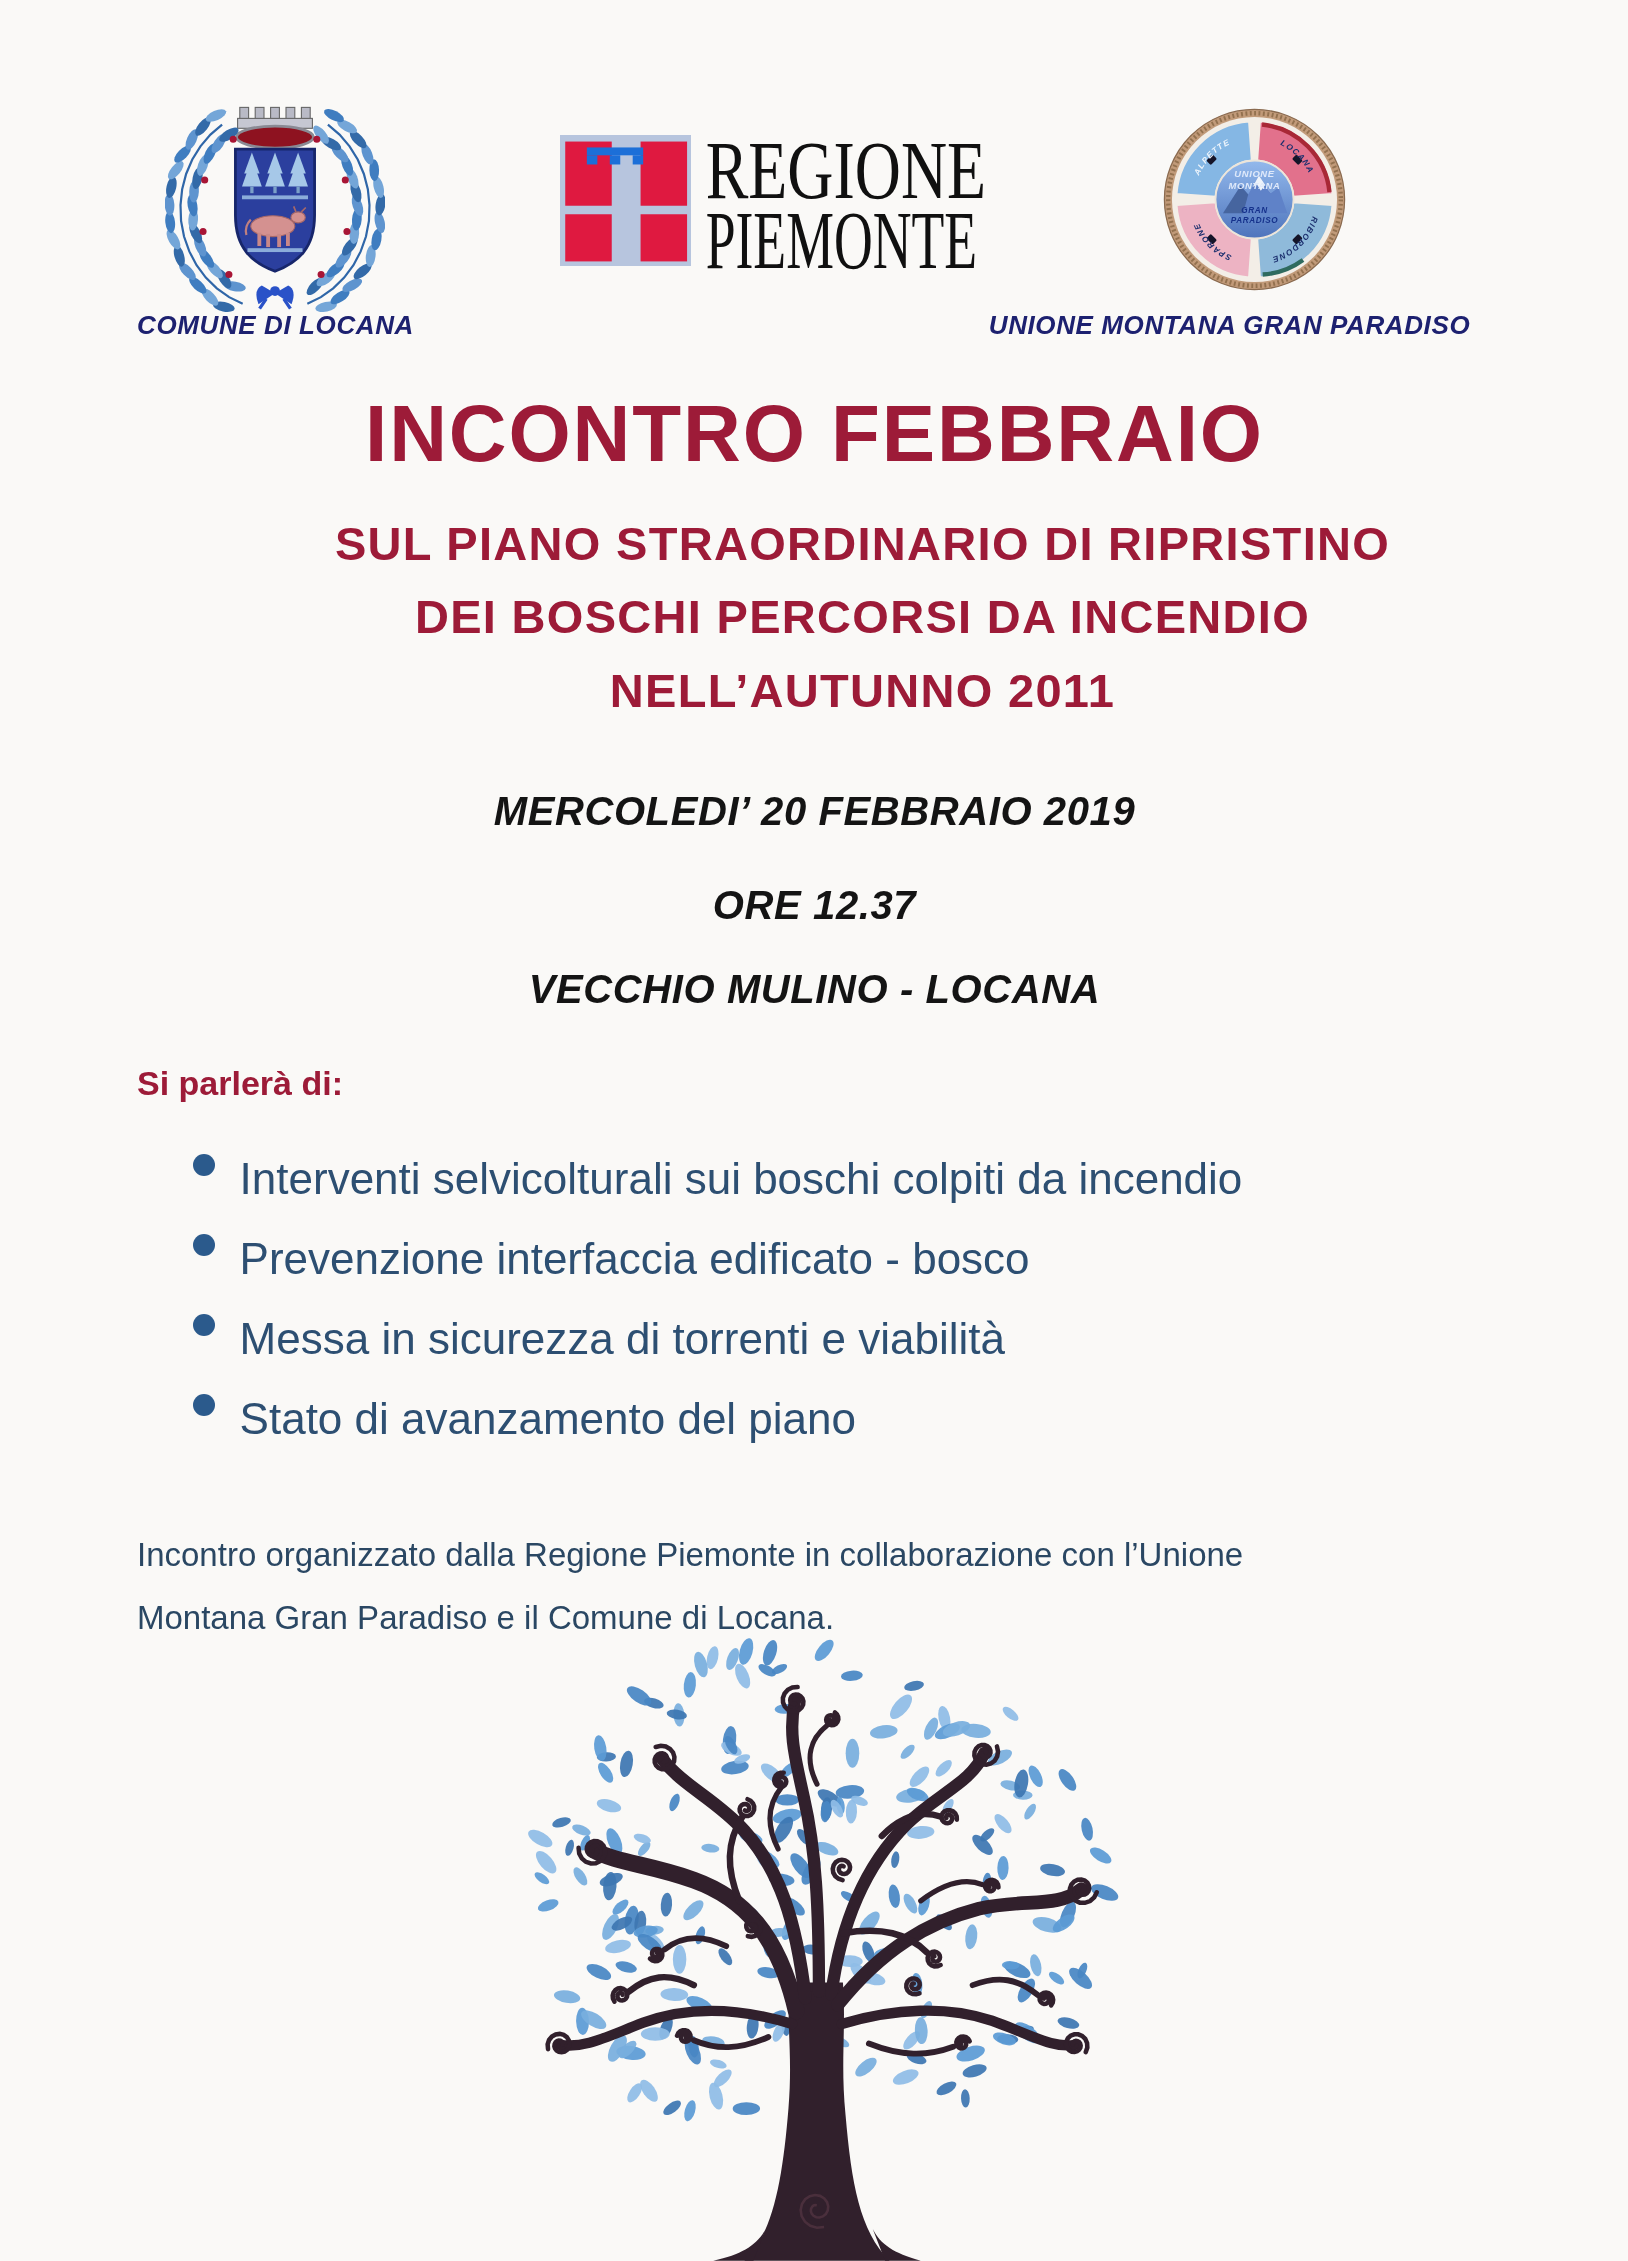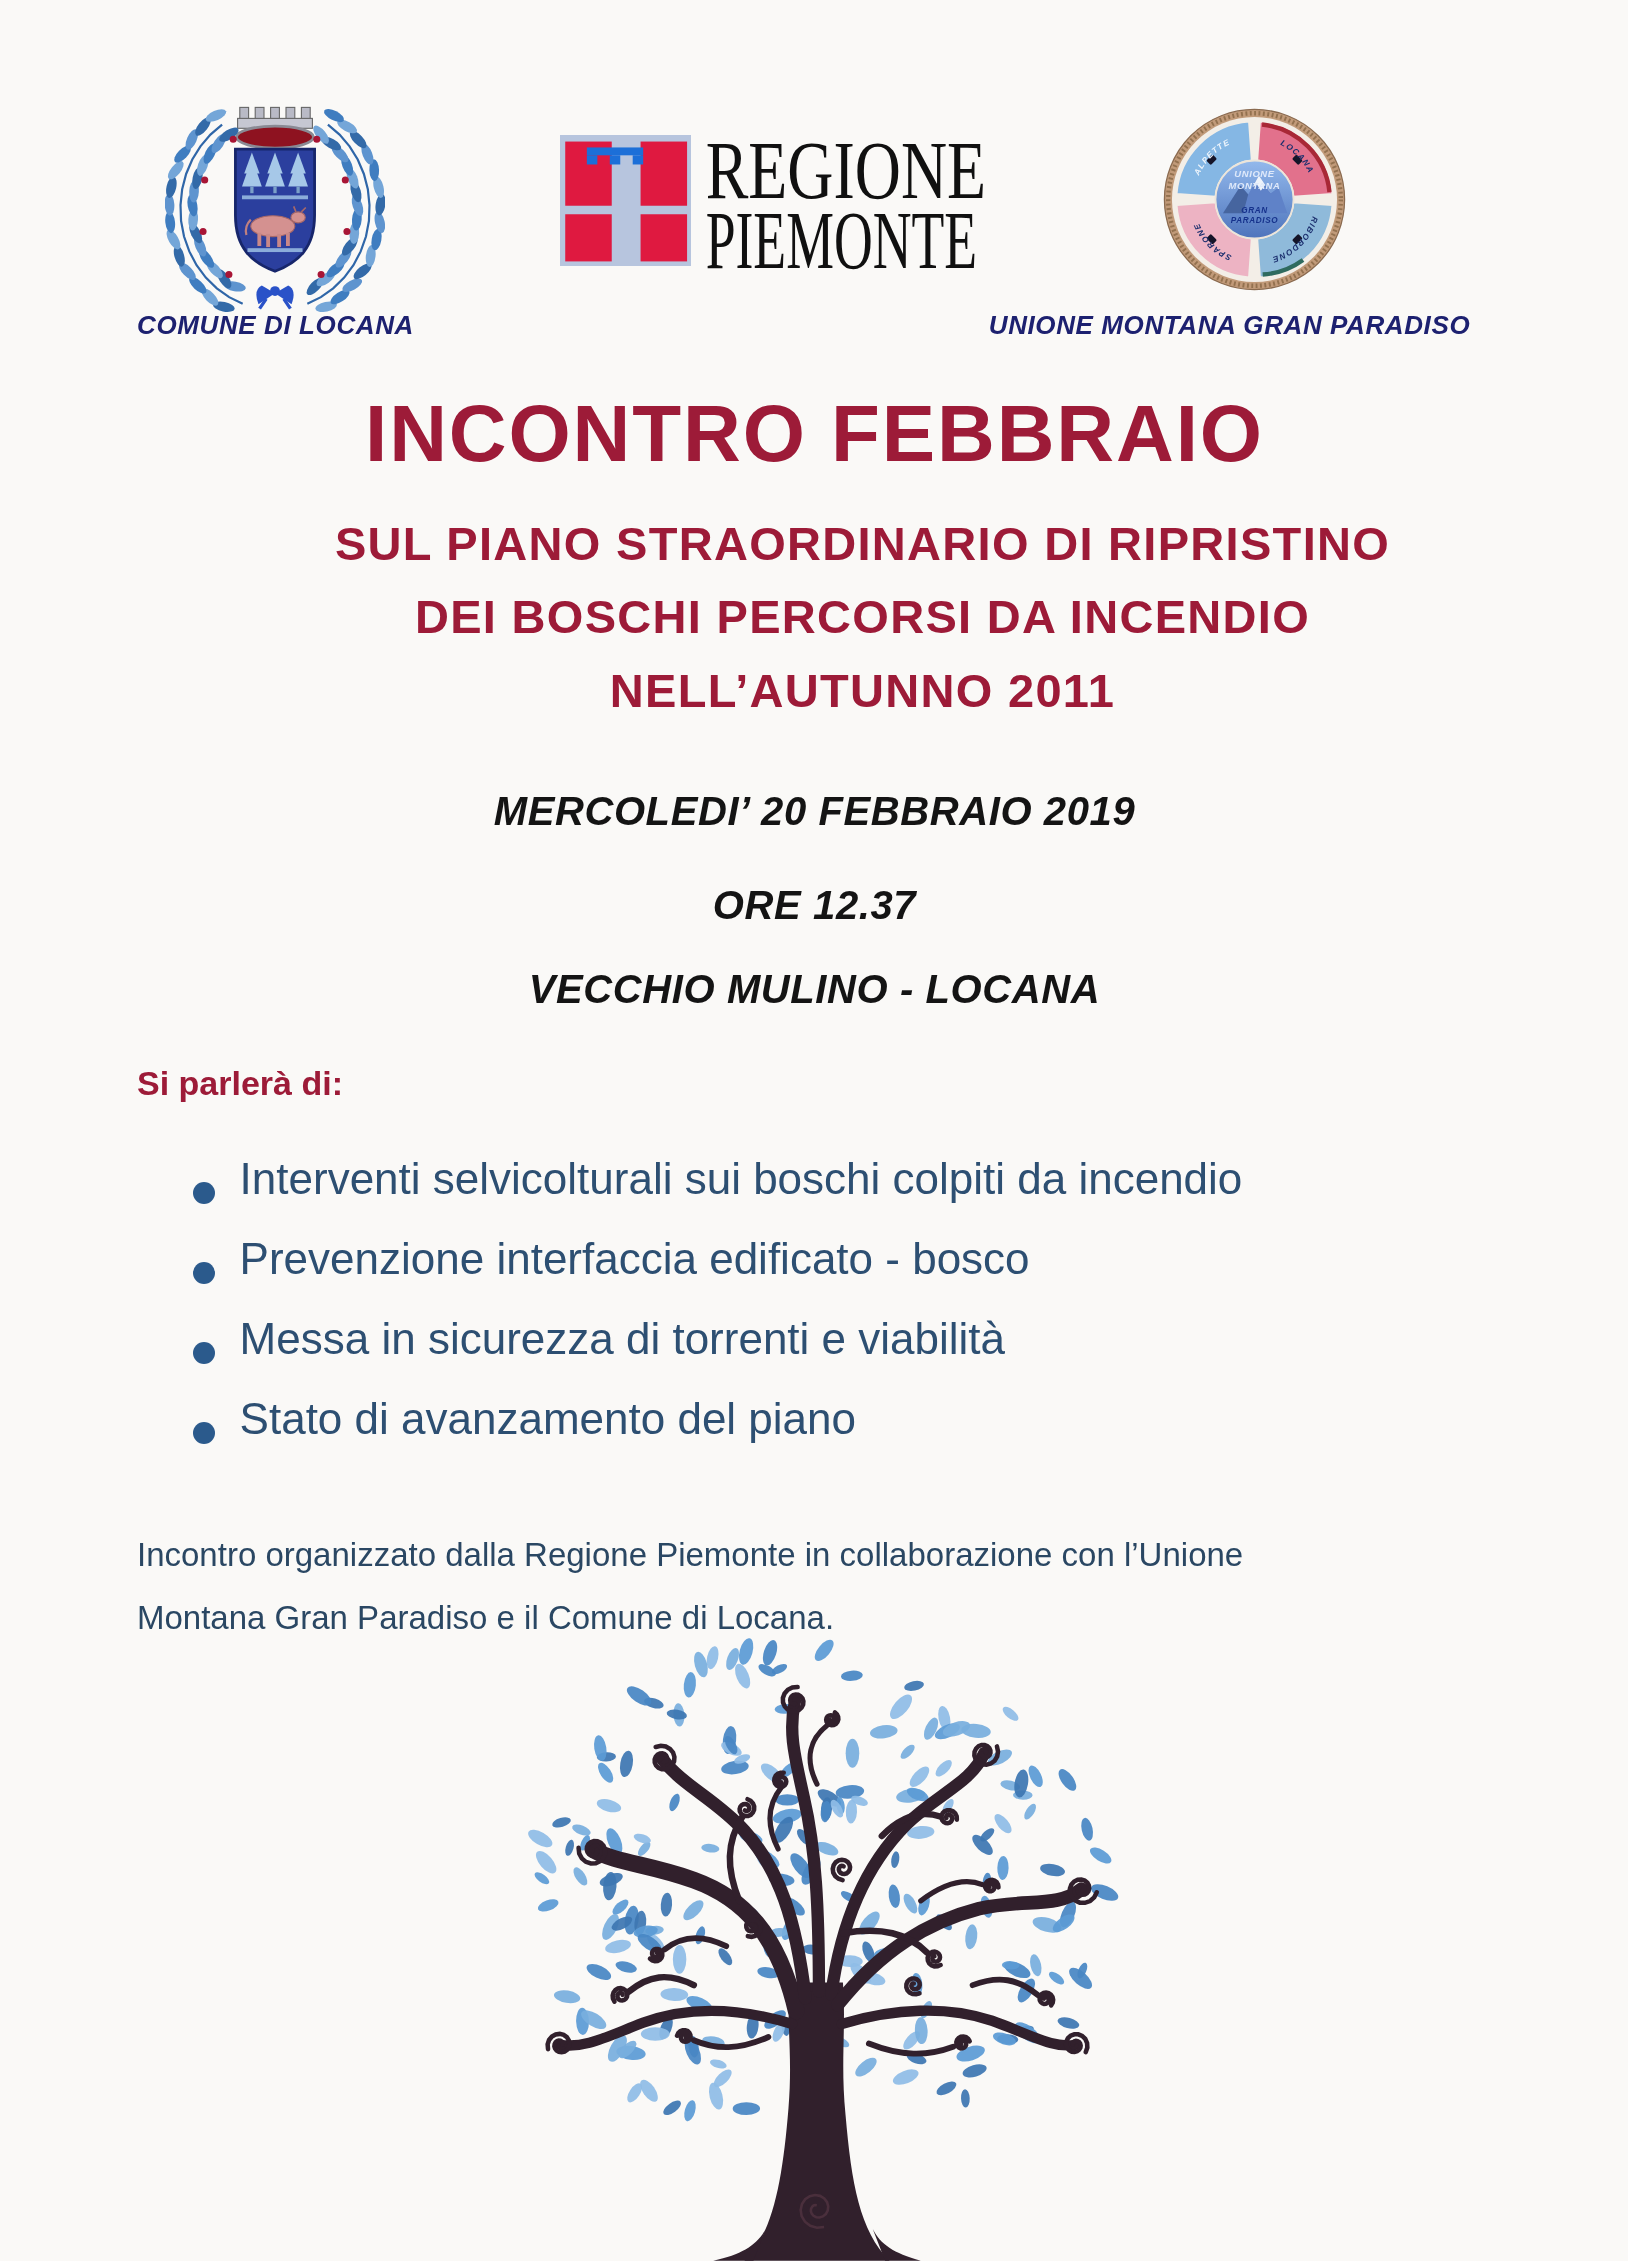--- a/index.html
+++ b/index.html
@@ -26,21 +26,21 @@
   .event-line{position:absolute;left:0;width:100%;text-align:center;font-weight:bold;
               font-style:italic;color:#141414;font-size:40px;letter-spacing:0.6px;}
   .event-date{top:789px;}
   .event-time{top:883px;}
   .event-venue{top:967px;}
 
   
   .agenda-heading{position:absolute;left:137px;top:1064px;font-size:34px;font-weight:bold;
                   color:#9d1b38;}
   .agenda-list{position:absolute;left:193px;top:1154px;margin:0;padding:0;list-style:none;}
-  .agenda-list li{display:flex;align-items:flex-end;gap:24.6px;margin-bottom:30px;
+  .agenda-list li{display:flex;align-items:flex-start;gap:24.6px;margin-bottom:30px;
                   font-size:44px;color:#2d4f72;}
   .agenda-list .dot{width:22px;height:22px;border-radius:50%;background:#2b5a8c;flex:none;}
 
   
   .footer-par{position:absolute;left:137px;top:1524px;width:1218px;margin:0;
               font-size:33px;line-height:1.9;color:#2a4763;}
 
   
   .tree{position:absolute;left:386px;top:1622px;width:862px;height:640px;}
 </style>

